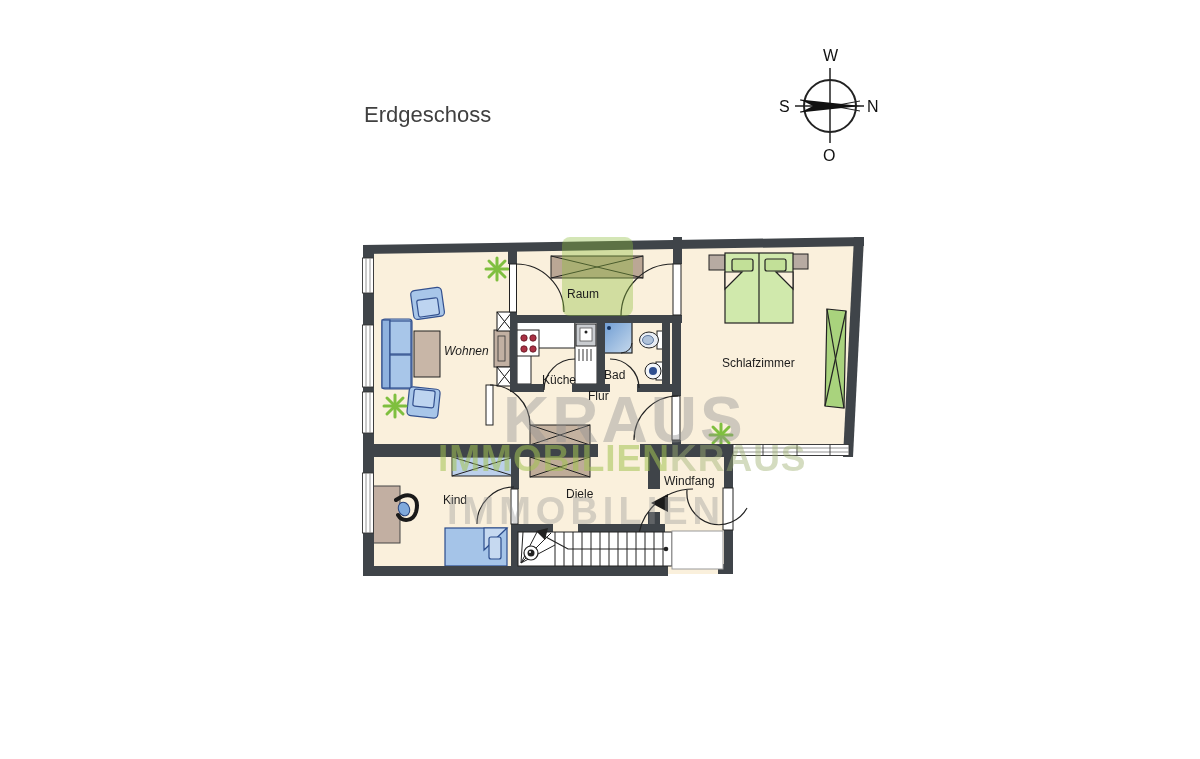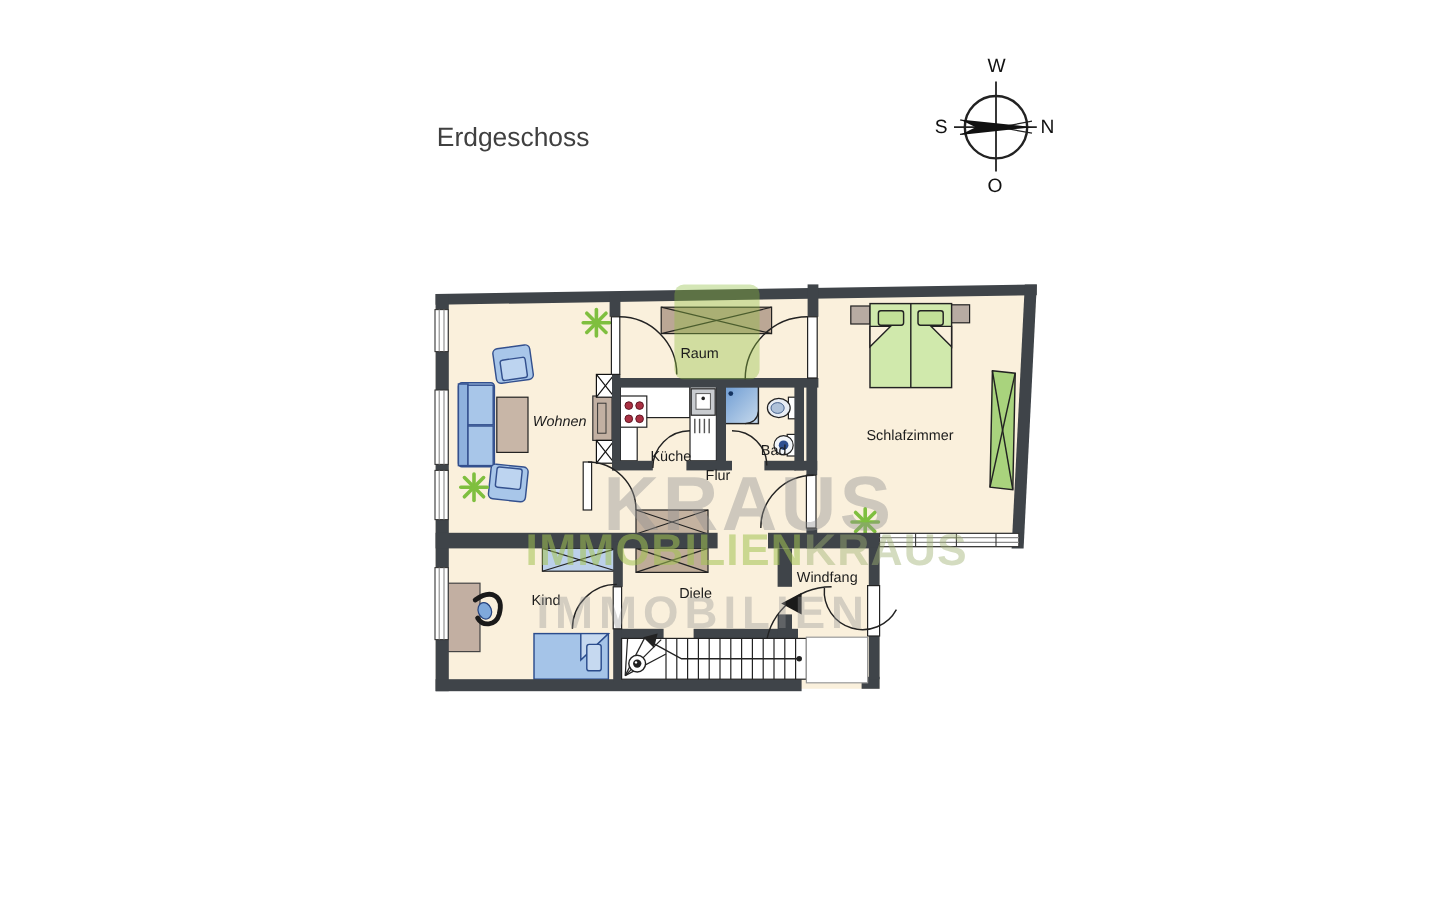--- a/index.html
+++ b/index.html
@@ -6,21 +6,21 @@
   body{width:1200px;height:759px;position:relative;overflow:hidden;
        font-family:"Liberation Sans", sans-serif;}
   #plan-svg{position:absolute;left:0;top:0;}
   .lbl{position:absolute;color:#1c1c1c;font-size:12px;white-space:nowrap;}
   #page-title{position:absolute;left:364px;top:102px;font-size:22px;color:#404040;}
   .compass-letter{position:absolute;font-size:16px;color:#111;}
   
   #lbl-raum{left:567px;top:287px;}
   #lbl-wohnen{left:444px;top:344px;font-style:italic;}
   #lbl-kueche{left:542px;top:341px;margin-top:32px;}
-  #lbl-bad{left:634px;top:368px;}
+  #lbl-bad{left:604px;top:368px;}
   #lbl-schlafzimmer{left:722px;top:356px;}
   #lbl-flur{left:588px;top:389px;}
   #lbl-kind{left:443px;top:493px;}
   #lbl-diele{left:566px;top:487px;}
   #lbl-windfang{left:664px;top:474px;text-align:right;}
   
   #cmp-w{left:823px;top:47px;}
   #cmp-s{left:779px;top:98px;}
   #cmp-n{left:867px;top:98px;}
   #cmp-o{left:823px;top:147px;}

